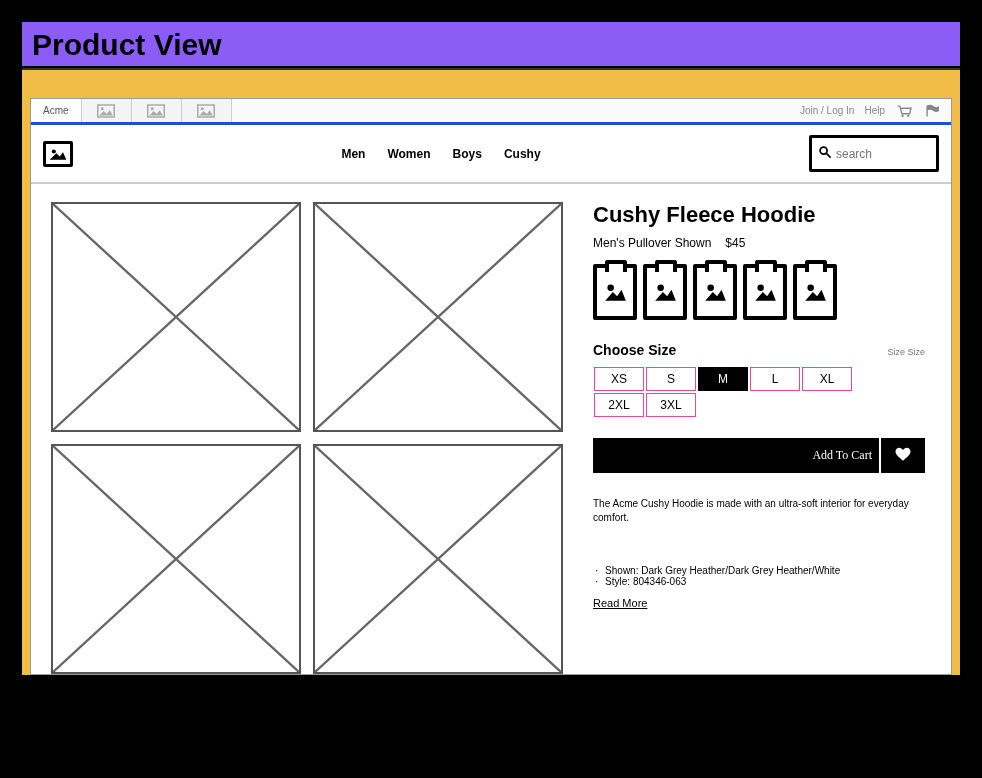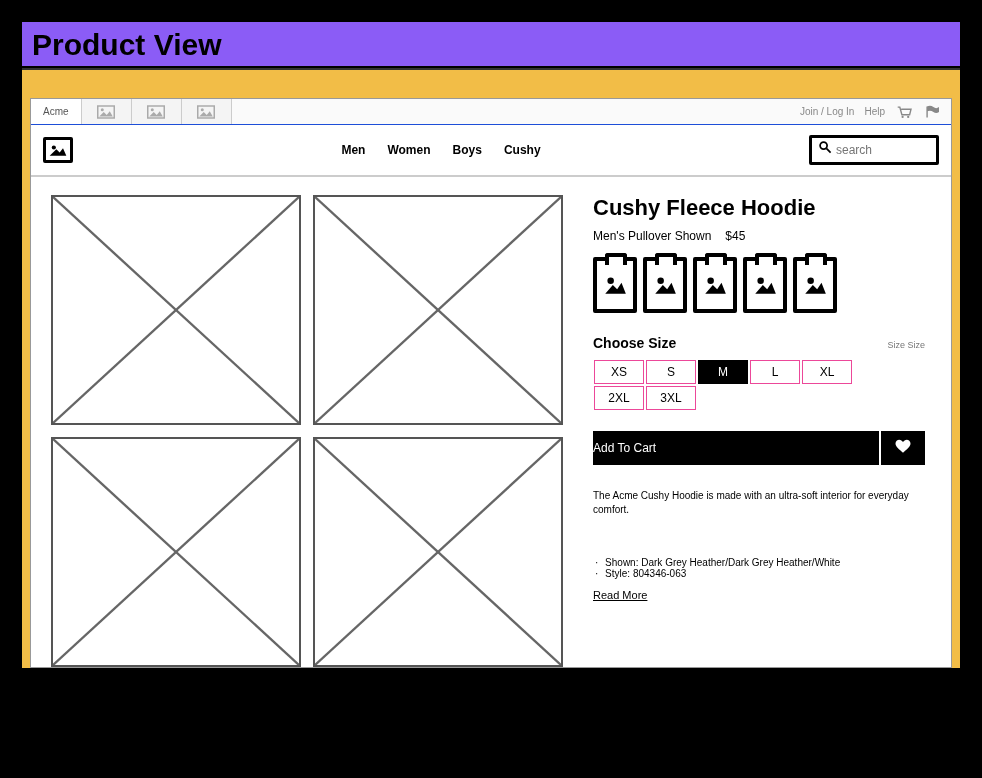--- a/index.html
+++ b/index.html
@@ -39,21 +39,21 @@
 }
 .site-frame {
   background: #fff;
   border: 1px solid #999;
 }
 .top-strip {
   display: flex;
   align-items: center;
   justify-content: space-between;
   background: #fafafa;
-  border-bottom: 1px solid #1d4ed8;
+  border-bottom: 3px solid #1d4ed8;
   height: 26px;
   font-size: 10px;
 }
 .top-left { display: flex; align-items: stretch; height: 100%; }
 .top-tab {
   display: flex;
   align-items: center;
   justify-content: center;
   border-right: 1px solid #ccc;
   padding: 0 12px;
@@ -82,25 +82,26 @@
 }
 .logo-box svg { width: 20px; height: 16px; }
 .nav-categories {
   display: flex;
   gap: 22px;
   font-weight: bold;
   font-size: 12px;
 }
 .search-box {
   display: flex;
+  align-items: center;
   border: 3px solid #000;
   border-radius: 2px;
   padding: 2px 6px;
   width: 130px;
-  height: 30px;
+  height: 37px;
 }
 .search-box svg { width: 14px; height: 14px; flex-shrink: 0; }
 .search-input {
   border: none;
   outline: none;
   font-family: inherit;
   font-size: 12px;
   width: 100%;
   margin-left: 4px;
   color: #888;
@@ -171,23 +172,24 @@
   background: #fff;
   margin: 1px;
 }
 .size-btn.selected { background: #000; color: #fff; border-color: #000; }
 
 .cart-row { display: flex; margin-bottom: 24px; }
 .add-cart-btn {
   flex: 1;
   background: #000;
   color: #fff;
-  text-align: left;
-  padding: 10px 0;
+  text-align: right;
+  padding: 10px 7px;
   font-size: 12px;
+  font-family: Liberation Serif, serif;
 }
 .fav-btn {
   width: 44px;
   background: #000;
   display: flex;
   align-items: center;
   justify-content: center;
   margin-left: 2px;
 }
 .fav-btn svg { width: 18px; height: 16px; }

